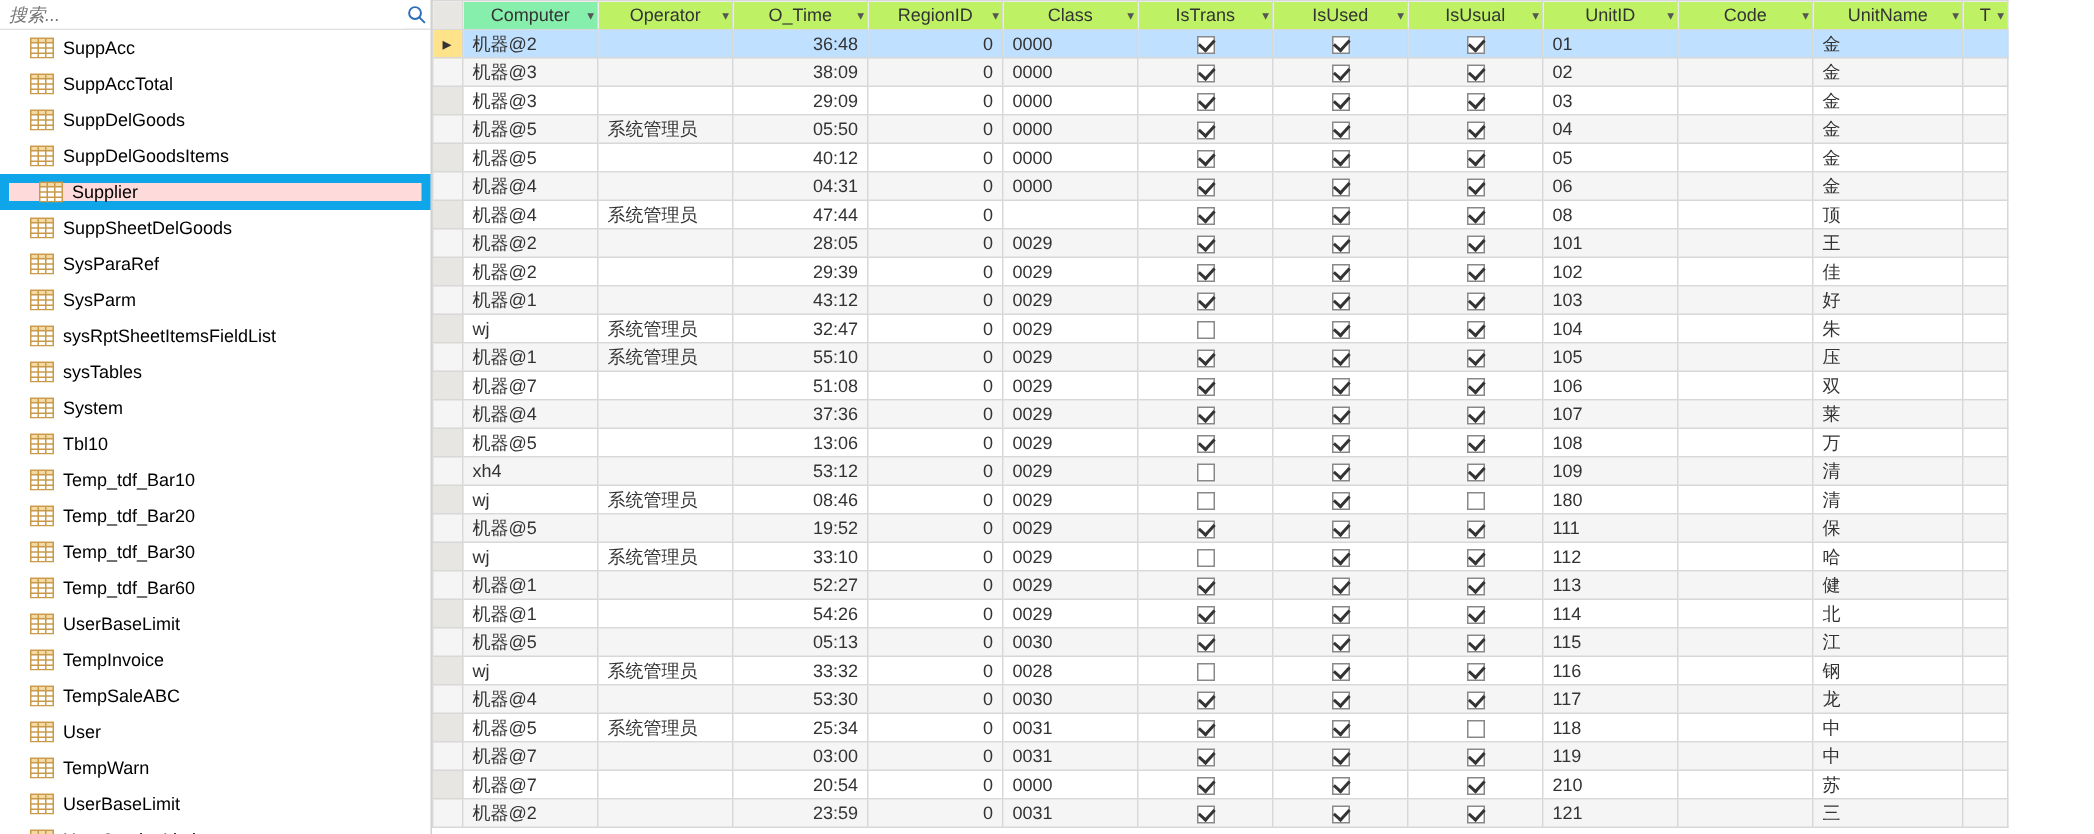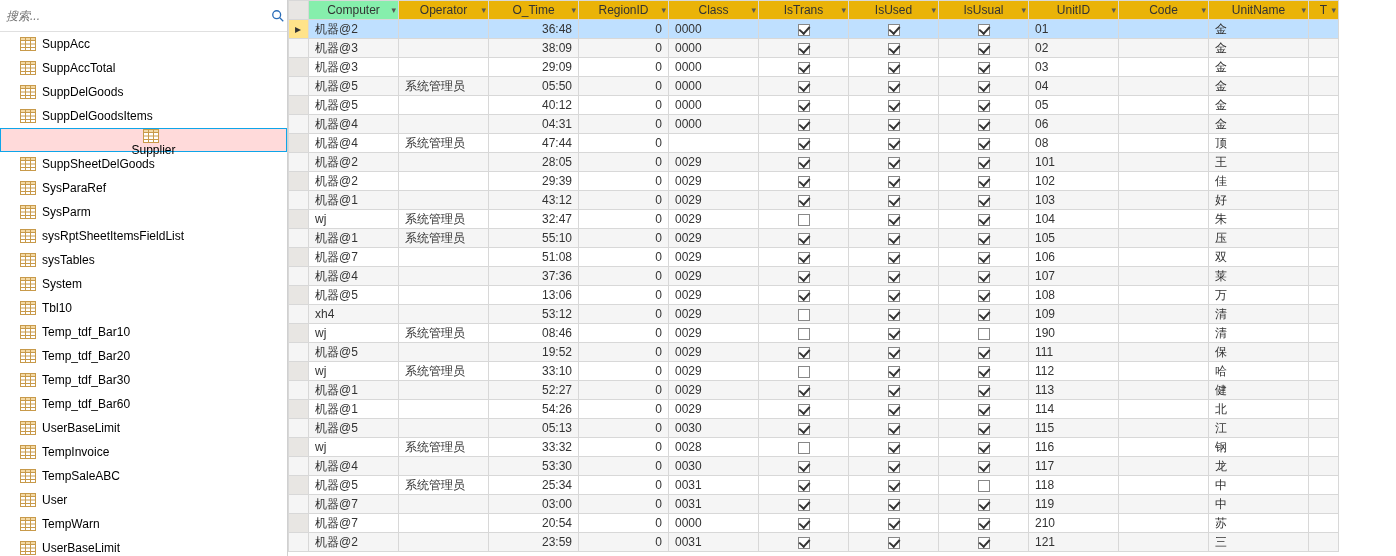--- a/index.html
+++ b/index.html
@@ -1,34 +1,34 @@
 <!DOCTYPE html>
 <html><head>
 <meta charset="utf-8">
 <style>
 * { box-sizing: border-box; margin: 0; padding: 0; font-family: "Microsoft YaHei", "Segoe UI", sans-serif; font-size: 12px; }
 body { display: flex; width: 1396px; height: 556px; background: #fff; overflow: hidden; }
 
 
 .sidebar { width: 288px; flex-shrink: 0; border-right: 1px solid #d0d0d0; display: flex; flex-direction: column; background: #fff; }
-.search-row { display: flex; align-items: center; border-bottom: 1px solid #e0e0e0; height: 32px; }
+.search-row { display: flex; align-items: center; border-bottom: 1px solid #e0e0e0; height: 20px; }
 .search-input { flex: 1; border: none; outline: none; padding: 2px 6px; font-size: 12px; color: #888; font-style: italic; }
 .search-icon { width: 18px; display: flex; align-items: center; justify-content: center; color: #2a6db8; cursor: pointer; }
 .table-list { flex: 1; overflow-y: auto; }
 .table-item { display: flex; align-items: center; height: 24px; padding-left: 20px; cursor: pointer; }
-.table-item.highlight { background: #ffdada; border: 1px solid #0ea5e9; flex-direction: column; }
+.table-item.highlight { background: #ffdada; border: 6px solid #0ea5e9; }
 .table-icon { width: 16px; height: 14px; margin-right: 6px; display: inline-block; }
 .table-icon svg { width: 16px; height: 14px; }
 
 
 .grid-wrap { flex: 1; display: flex; flex-direction: column; overflow: hidden; }
 .grid { flex: 1; overflow: auto; }
 table { border-collapse: collapse; width: max-content; }
 th, td { border: 1px solid #d8d8d8; padding: 0 6px; height: 19px; font-size: 12px; white-space: nowrap; color: #333; }
-th { background: #eab308; font-weight: normal; position: relative; }
+th { background: #bef264; font-weight: normal; position: relative; }
 th.hl { background: #86efac; text-align: center; }
 th .dd { position: absolute; right: 2px; top: 50%; transform: translateY(-50%); font-size: 9px; color: #555; }
 .row-sel { width: 20px; background: #e8e6e3; }
 tbody tr:nth-child(even) td { background: #f5f5f5; }
 tbody tr.sel td { background: #bfe0ff !important; }
 tbody tr.sel .row-sel { background: #ffe38a !important; }
 td.num { text-align: right; }
 td.chk, th.chk { text-align: center; }
 .cb { display:inline-block; width:12px; height:12px; border:1px solid #888; background:#fff; position:relative; vertical-align:middle;}
 .cb.on::after { content:""; position:absolute; left:2px; top:-1px; width:5px; height:8px; border:solid #333; border-width:0 2px 2px 0; transform:rotate(42deg);}
@@ -568,21 +568,21 @@
           <tr class="">
             <td class="row-sel"></td>
             <td>wj</td>
             <td><span class="">系统管理员</span></td>
             <td class="num">08:46</td>
             <td class="num">0</td>
             <td>0029</td>
             <td class="chk"><span class="cb"></span></td>
             <td class="chk"><span class="cb on"></span></td>
             <td class="chk"><span class="cb"></span></td>
-            <td>190</td>
+            <td>180</td>
             <td></td>
             <td><span>清</span><span class="blur">　　　　</span></td>
             <td></td>
           </tr>
           <tr class="">
             <td class="row-sel"></td>
             <td>机器@5</td>
             <td><span class="blur">　　　</span></td>
             <td class="num">19:52</td>
             <td class="num">0</td>

